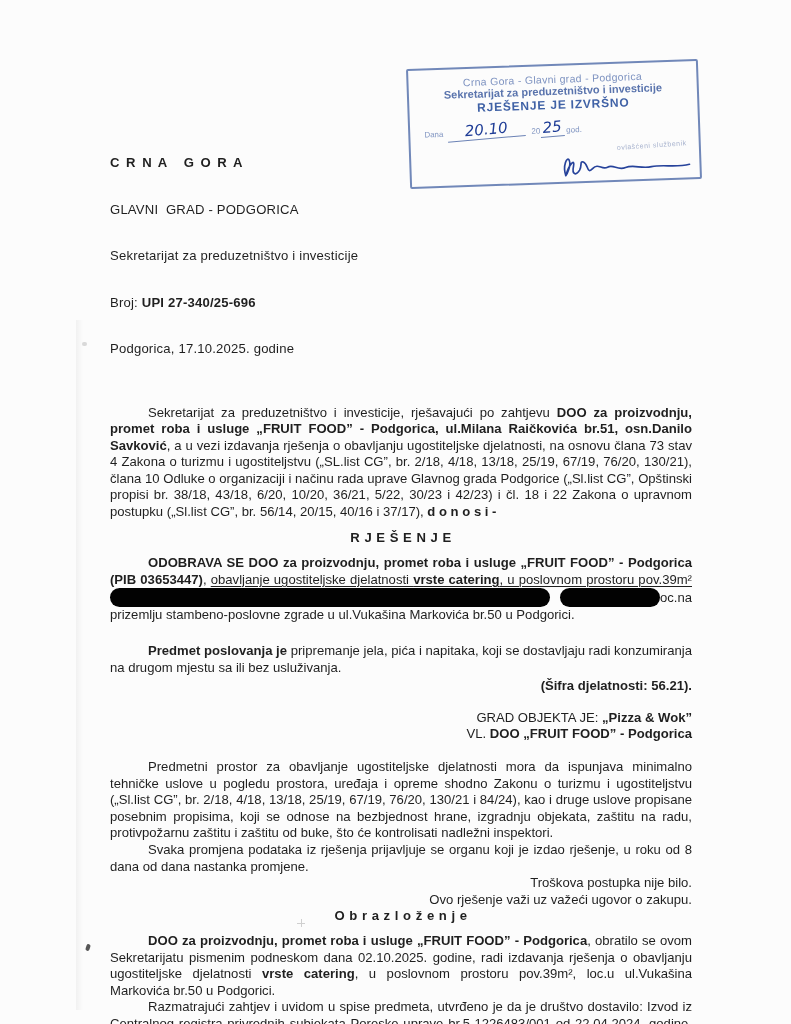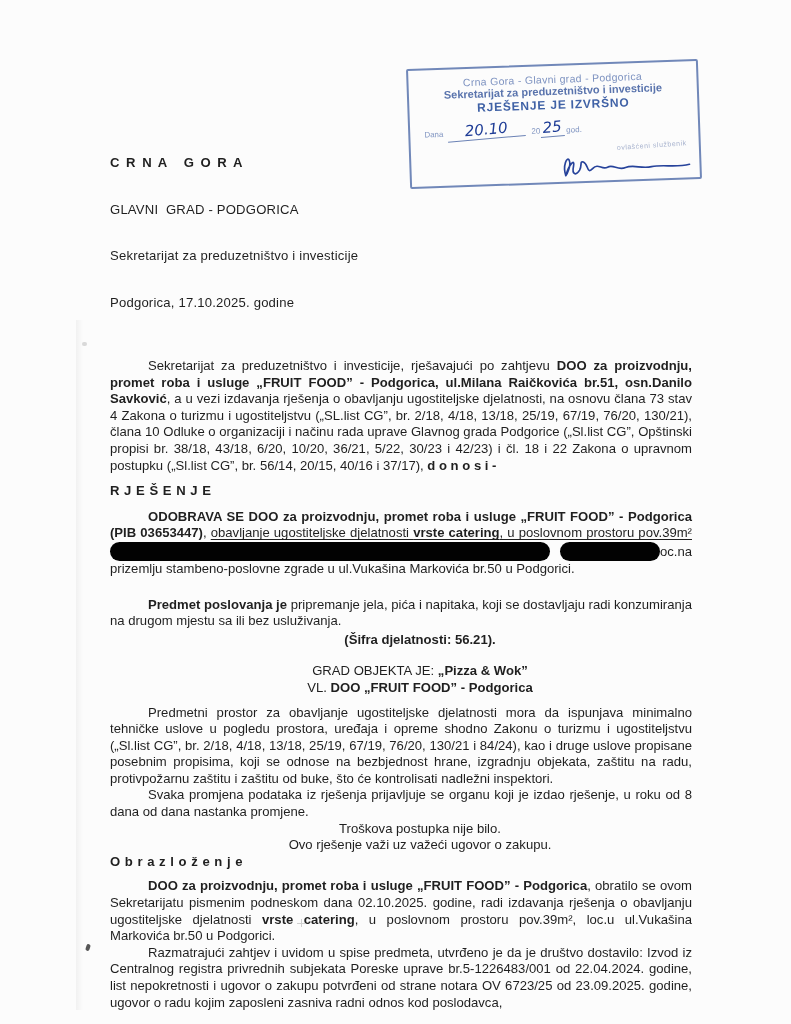--- a/index.html
+++ b/index.html
@@ -7,26 +7,26 @@
     position:relative; width:791px; height:1024px; margin:0 auto;
     background:#fcfcfc; overflow:hidden;
     font-family:"Liberation Sans", sans-serif; color:#1f1f1f;
   }
   
   .doc { position:absolute; left:110px; top:124px; width:582px;
          font-size:13.1px; line-height:16.6px; }
   .hdr { line-height:15.5px; white-space:pre; letter-spacing:.2px; }
   .hdr .country { letter-spacing:1.5px;font-weight:bold; }
   .p  { margin:0; text-align:justify; text-indent:38px; }
-  .nowjust { text-align:center; }
-  .center { margin:0; text-align:left; font-weight:bold; letter-spacing:.5px; text-indent:0; }
+  .nowjust { text-align:right; }
+  .center { margin:0; text-align:center; font-weight:bold; letter-spacing:.5px; text-indent:0; }
   b { font-weight:bold; }
   .u { text-decoration:underline; text-underline-offset:2px; text-decoration-thickness:1px; }
   .mt17 { margin-top:17px; } .mt9 { margin-top:9px; } .mt10 { margin-top:19px; }
-  .mt2 { margin-top:2px; } .mt15 { margin-top:15px; } .mt6 { margin-top:8px; }
+  .mt2 { margin-top:2px; } .mt15 { margin-top:15px; } .mt6 { margin-top:16px; }
   .mt13 { margin-top:0; } .mt8 { margin-top:8px; }
   .redact { display:inline-block; height:19px; background:#020202;
             border-radius:10px; vertical-align:-5px; }
   .bar1 { width:440px; }
   .bar2 { width:100px; }
   
   .stamp {
     position:absolute; left:408px; top:64px; width:292px; height:120px;
     border:2.5px solid rgba(77,106,168,.8); border-radius:2px;
     transform:rotate(-2deg); color:#51689f; box-sizing:border-box;
@@ -78,20 +78,21 @@
       <path d="M10 28 C7 18 12 8 14 13 C16 18 11 27 10 28 C14 16 20 11 18 19 C16 27 20 29 24 23 C27 18 24 14 28 15 C33 17 31 28 37 22 C43 16 46 24 52 21 C58 18 62 25 70 22 C78 19 86 24 96 22 C108 20 120 24 134 21" stroke="#27439b" stroke-width="1.7" fill="none" stroke-linecap="round"></path>
     </svg>
   </div>
 
   <div class="doc">
 
     <div class="hdr">
       <div class="country">C R N A   G O R A</div>
       <div>GLAVNI  GRAD - PODGORICA</div>
       <div>Sekretarijat za preduzetništvo i investicije</div>
+      <div><span>Broj: </span><b>UPI 27-340/25-696</b></div>
       <div>Podgorica, 17.10.2025. godine</div>
     </div>
 
     <p class="p mt17"><span>Sekretarijat za preduzetništvo i investicije, rješavajući po zahtjevu </span><b>DOO za proizvodnju, promet roba i usluge „FRUIT FOOD” - Podgorica, ul.Milana Raičkovića br.51, osn.Danilo Savković</b><span>, a u vezi izdavanja rješenja o obavljanju ugostiteljske djelatnosti, na osnovu člana 73 stav 4 Zakona o turizmu i ugostiteljstvu („SL.list CG”, br. 2/18, 4/18, 13/18, 25/19, 67/19, 76/20, 130/21), člana 10 Odluke o organizaciji i načinu rada uprave Glavnog grada Podgorice („Sl.list CG”, Opštinski propisi br. 38/18, 43/18, 6/20, 10/20, 36/21, 5/22, 30/23 i 42/23) i čl. 18 i 22 Zakona o upravnom postupku („Sl.list CG”, br. 56/14, 20/15, 40/16 i 37/17), </span><b>d o n o s i -</b></p>
 
     <p class="center mt9">R J E Š E N J E</p>
 
     <p class="p mt9"><b>ODOBRAVA SE DOO za proizvodnju, promet roba i usluge  „FRUIT FOOD” - Podgorica (PIB 03653447)</b><span>, </span><span class="u">obavljanje ugostiteljske djelatnosti </span><b class="u">vrste catering</b><span class="u">, u poslovnom prostoru pov.39m²</span><span class="redact bar1"></span> <span class="redact bar2"></span><span>oc.na prizemlju stambeno-poslovne zgrade u ul.Vukašina Markovića br.50 u Podgorici.</span></p>
 
     <p class="p mt10"><b>Predmet poslovanja je</b><span> pripremanje jela, pića i napitaka, koji se dostavljaju radi konzumiranja na drugom mjestu sa ili bez usluživanja.</span></p>

